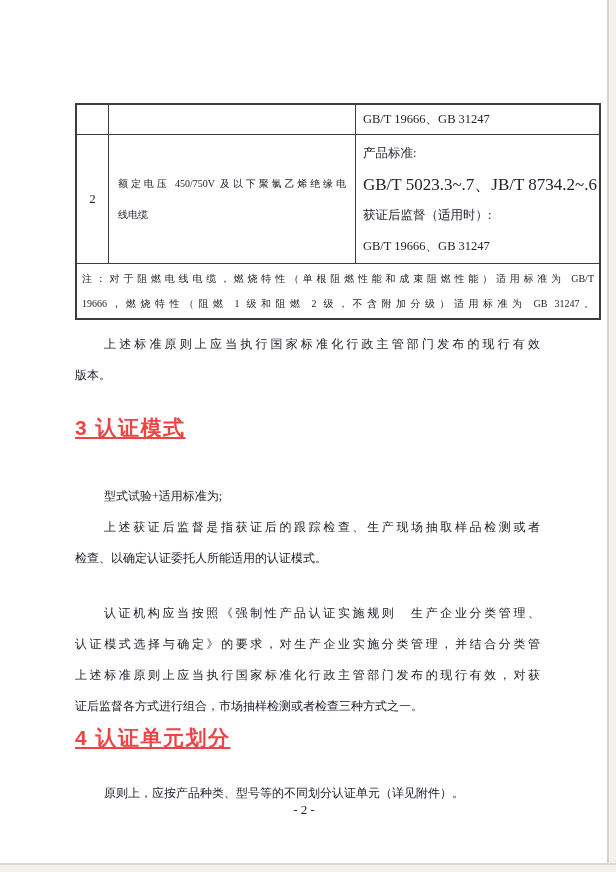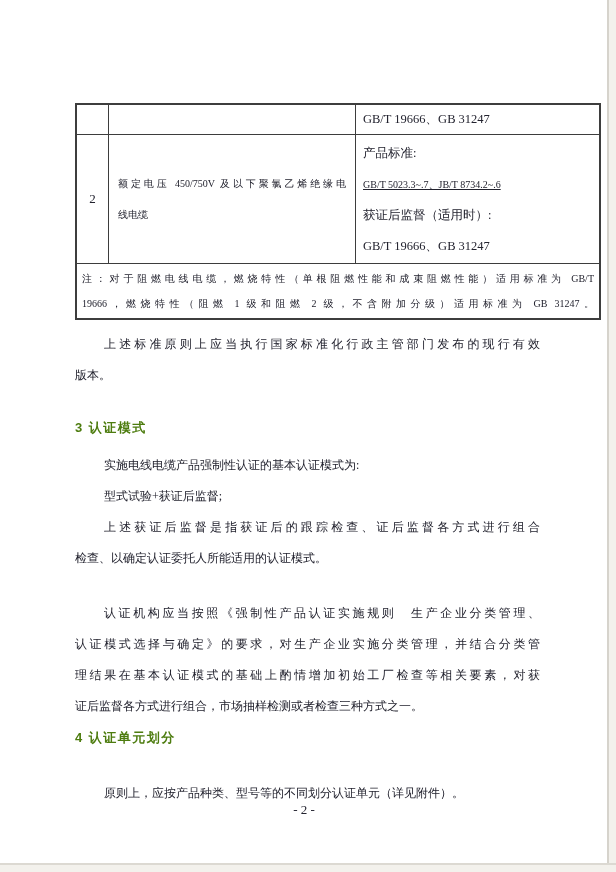--- a/index.html
+++ b/index.html
@@ -24,34 +24,34 @@
   .c1 { width: 32px; border-right: 1px solid #3d3d3d; }
   .c2 { width: 247px; border-right: 1px solid #3d3d3d; }
   .c3 { flex: 1; }
   .r1 .c, .r2 .c { border-bottom: 1px solid #3d3d3d; }
   .r1 .c3 .cline { line-height: 28px; padding: 0 7px; }
   .num { display: flex; align-items: center; justify-content: center; font-size: 13px; }
   .prod { display: flex; flex-direction: column; justify-content: center; padding: 0 9px; }
   .pline { font-size: 10px; line-height: 31px; white-space: nowrap; }
   .std { padding: 3px 7px 0 7px; }
   .cline { font-size: 12.5px; line-height: 31px; white-space: nowrap; }
-  .cline.fit { font-size: 10px; text-decoration: underline; }
+  .cline.fit { font-size: 17px; }
   .note { padding: 2px 5px; width: 100%; box-sizing: border-box; }
   .nline { font-size: 10px; line-height: 25px; white-space: nowrap; }
 
   
   .para { position: absolute; left: 75px; width: 465px; }
   .bline { font-size: 12px; line-height: 31px; white-space: nowrap; }
   .jfull { text-align: justify; text-align-last: justify; }
   .ind { text-indent: 29px; }
   .heading {
     position: absolute; left: 75px; width: 465px;
     font-family: "Liberation Sans", "DejaVu Sans", sans-serif;
-    font-weight: bold; font-size: 13px; line-height: 24px;
-    color: #4d7c0f; letter-spacing: 1.5px;
+    font-weight: bold; font-size: 21px; line-height: 24px;
+    color: #ef4444; letter-spacing: 1.5px; text-decoration: underline;
   }
   .footer {
     position: absolute; top: 800px; left: 0; width: 608px;
     text-align: center; font-size: 13px; line-height: 20px; color: #22222e;
   }
 
   
   .edge-right-line { position: absolute; left: 607px; top: 0; width: 2px; height: 872px; background: #d6d3cc; }
   .edge-right-fill { position: absolute; left: 609px; top: 0; width: 7px; height: 872px; background: #f3f1ec; }
   .edge-bottom-line { position: absolute; left: 0; top: 863px; width: 616px; height: 2px; background: #dcd9d2; }
@@ -90,34 +90,31 @@
       </div>
     </div>
   </div>
 
   <div class="para" style="top:329px">
     <div class="bline jfull ind">上述标准原则上应当执行国家标准化行政主管部门发布的现行有效</div>
     <div class="bline">版本。</div>
   </div>
 
   <div class="heading" style="top:416px">3 认证模式</div>
-  <div class="para" style="top:450px">
-    <div class="bline ind">实施电线电缆产品强制性认证的基本认证模式为:</div>
-  </div>
   <div class="para" style="top:481px">
-    <div class="bline ind">型式试验+获证后监督;</div>
+    <div class="bline ind">型式试验+适用标准为;</div>
   </div>
   <div class="para" style="top:512px">
-    <div class="bline jfull ind">上述获证后监督是指获证后的跟踪检查、证后监督各方式进行组合</div>
+    <div class="bline jfull ind">上述获证后监督是指获证后的跟踪检查、生产现场抽取样品检测或者</div>
     <div class="bline">检查、以确定认证委托人所能适用的认证模式。</div>
   </div>
   <div class="para" style="top:598px">
     <div class="bline jfull ind">认证机构应当按照《强制性产品认证实施规则　生产企业分类管理、</div>
     <div class="bline jfull">认证模式选择与确定》的要求，对生产企业实施分类管理，并结合分类管</div>
-    <div class="bline jfull">理结果在基本认证模式的基础上酌情增加初始工厂检查等相关要素，对获</div>
+    <div class="bline jfull">上述标准原则上应当执行国家标准化行政主管部门发布的现行有效，对获</div>
     <div class="bline">证后监督各方式进行组合，市场抽样检测或者检查三种方式之一。</div>
   </div>
 
   <div class="heading" style="top:726px">4 认证单元划分</div>
   <div class="para" style="top:778px">
     <div class="bline ind">原则上，应按产品种类、型号等的不同划分认证单元（详见附件）。</div>
   </div>
 
   <div class="footer">- 2 -</div>
 

